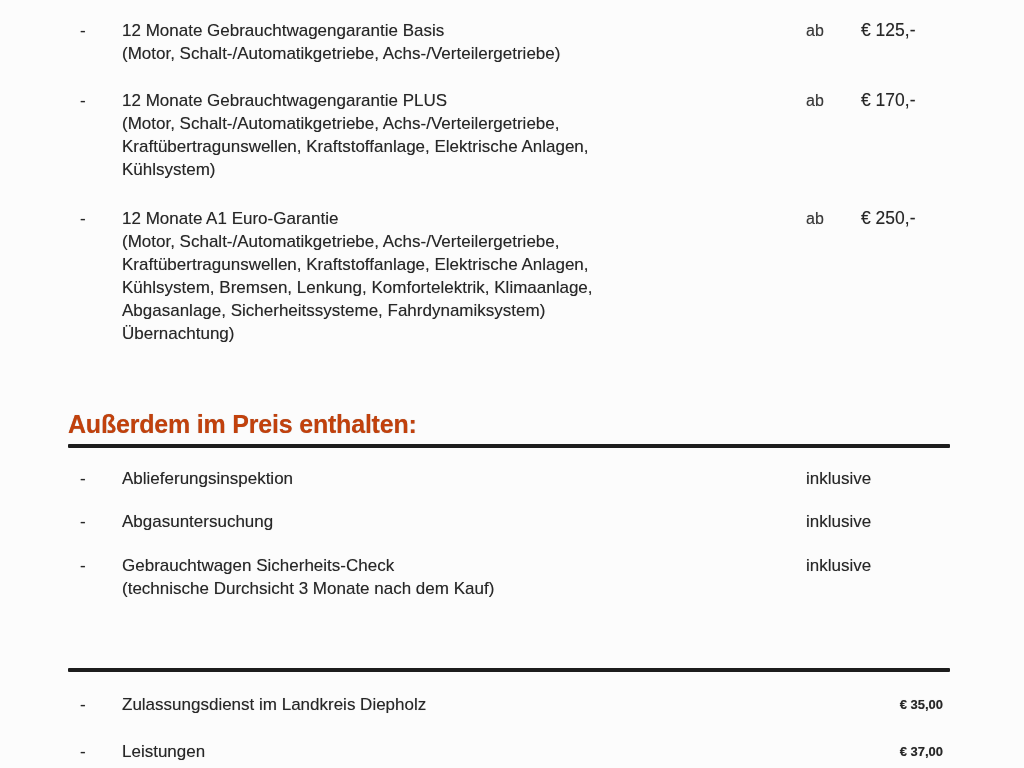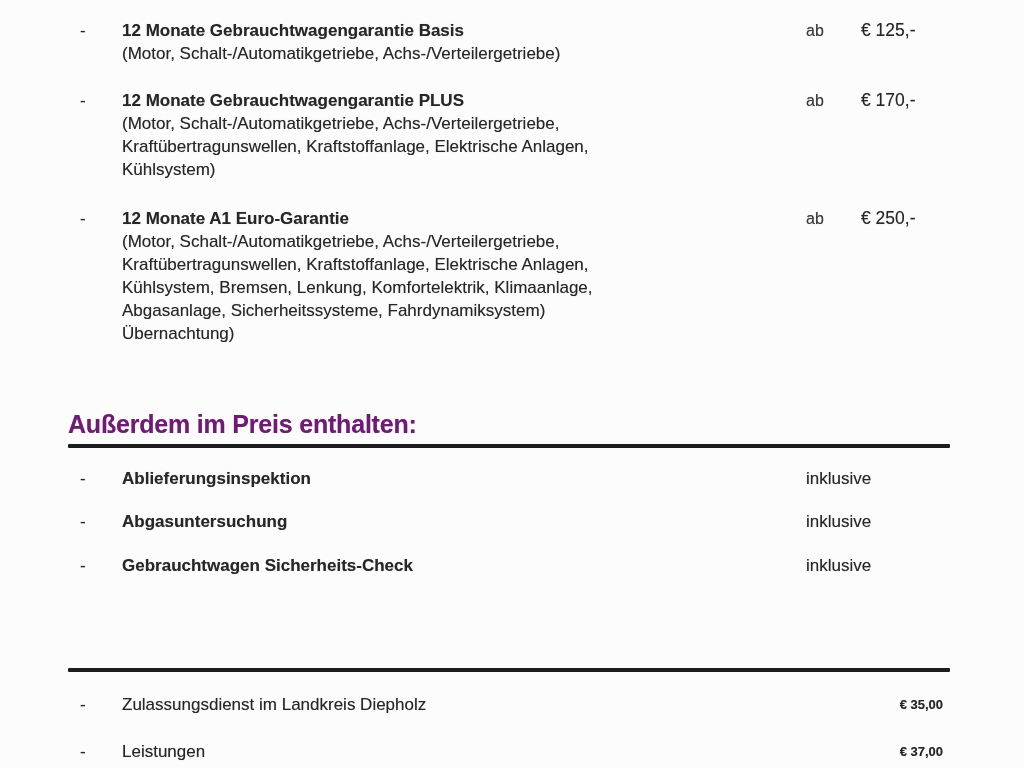--- a/index.html
+++ b/index.html
@@ -18,42 +18,42 @@
   }
   .row { position:absolute; left:0; width:1024px; }
   .bullet {
     position:absolute; left:80px; top:0;
     font-size:17px; line-height:23px; font-weight:400;
   }
   .item-text {
     position:absolute; left:122px; top:0; width:580px;
     font-size:17px; line-height:23px;
   }
-  .title { font-weight:700; }
+  .title { font-weight:400; }
   .detail { font-weight:400; }
   .ab {
     position:absolute; left:806px; top:0;
     font-size:16px; line-height:23px; font-weight:400; color:#3a3a3a;
   }
   .price {
     position:absolute; left:861px; top:0;
     font-size:17.5px; line-height:23px; font-weight:400;
   }
   .inclusive {
     position:absolute; left:806px; top:0;
     font-size:17px; line-height:23px; font-weight:400;
   }
   .price-right {
     position:absolute; left:818px; top:0; width:125px;
     text-align:right; font-size:13px; line-height:23px; font-weight:700;
   }
   .section-heading {
     position:absolute; left:68px;
     font-size:25px; line-height:30px; font-weight:700;
-    letter-spacing:-0.2px; color:#701a75; width:900px;
+    letter-spacing:-0.2px; color:#c2410c; width:900px;
   }
   .section-rule {
     position:absolute; left:68px; width:882px; height:4px;
     background:#1d1d1d; border-radius:1px;
   }
 </style>
 </head>
 <body>
 
 <div class="doc">
@@ -110,20 +110,21 @@
     <div class="item-text">
       <div class="title">Abgasuntersuchung</div>
     </div>
     <span class="inclusive">inklusive</span>
   </div>
 
   <div class="row" style="top:554px;">
     <span class="bullet">-</span>
     <div class="item-text">
       <div class="title">Gebrauchtwagen Sicherheits-Check</div>
+      <div class="detail">(technische Durchsicht 3 Monate nach dem Kauf)</div>
     </div>
     <span class="inclusive">inklusive</span>
   </div>
 
   <div class="section-rule" style="top:668px;"></div>
 
   <div class="row" style="top:693px;">
     <span class="bullet">-</span>
     <div class="item-text">
       <div class="detail">Zulassungsdienst im Landkreis Diepholz</div>

